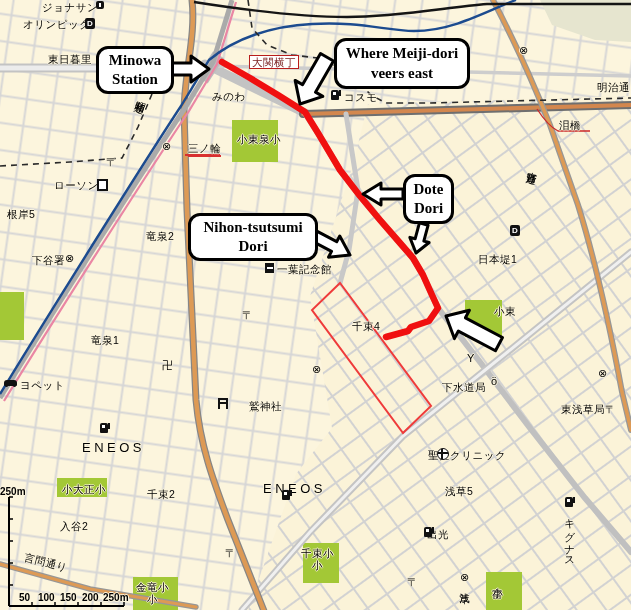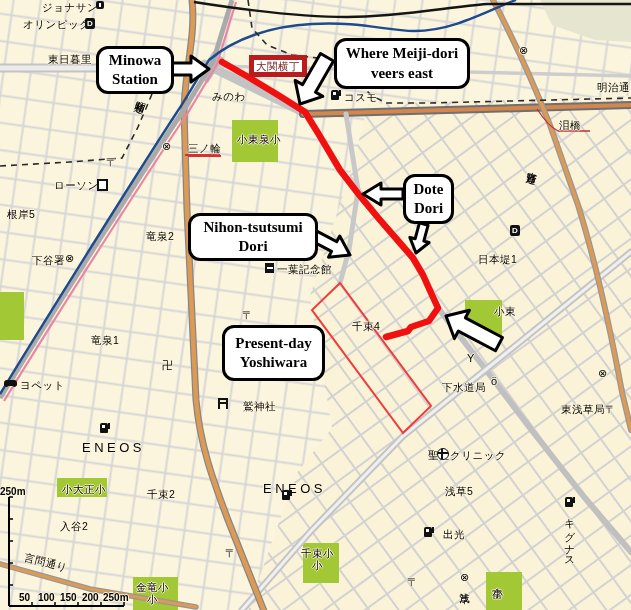--- a/index.html
+++ b/index.html
@@ -7,21 +7,21 @@
          font-family:"Liberation Sans","DejaVu Sans",sans-serif;}
   #base,#arrows{position:absolute;left:0;top:0;}
   #arrows{pointer-events:none;z-index:3;}
   #labels{position:absolute;left:0;top:0;width:631px;height:610px;z-index:2;}
   #callouts{position:absolute;left:0;top:0;width:631px;height:438px;z-index:4;pointer-events:none;}
 
   .maplabel{position:absolute;font-size:10.5px;line-height:1.15;color:#000;white-space:pre;
     letter-spacing:.5px;
     text-shadow:1px 0 0 #fcf5dd,-1px 0 0 #fcf5dd,0 1px 0 #fcf5dd,0 -1px 0 #fcf5dd;}
   .vert{writing-mode:vertical-rl;letter-spacing:1px;}
-  .lbl-redbox{border:5px solid #b91c1c;background:#fff;color:#7a2020;padding:0 2px;text-shadow:none;}
+  .lbl-redbox{border:1px solid #b91c1c;background:#fff;color:#7a2020;padding:0 2px;text-shadow:none;}
   .lbl-redline{border-bottom:2px solid #d83030;padding-bottom:1px;}
   .lbl-wide{letter-spacing:3.5px;font-size:13px;}
   .lbl-center{text-align:center;white-space:pre-line;}
   .lbl-scale{letter-spacing:0;font-size:10px;font-weight:bold;}
 
   .callout{position:absolute;background:#fff;border:3px solid #000;border-radius:12px;
     display:flex;align-items:center;justify-content:center;text-align:center;
     font-family:"Liberation Serif","DejaVu Serif",serif;font-weight:bold;font-size:15px;
     line-height:1.28;white-space:pre-line;color:#000;}
 
@@ -139,29 +139,29 @@
       <div class="maplabel" style="left: 146px; top: 230px;">竜泉2</div>
       <div class="maplabel" style="left: 32px; top: 254px;">下谷署</div>
       <div class="maplabel" style="left: 277px; top: 263px;">一葉記念館</div>
       <div class="maplabel" style="left: 478px; top: 253px;">日本堤1</div>
       <div class="maplabel" style="left: 352px; top: 320px;">千束4</div>
       <div class="maplabel" style="left: 470px; top: 305px; margin-left: 24px;">小東</div>
       <div class="maplabel" style="left: 91px; top: 334px;">竜泉1</div>
       <div class="maplabel" style="left: 20px; top: 379px;">ヨペット</div>
       <div class="maplabel" style="left: 442px; top: 381px;">下水道局</div>
       <div class="maplabel" style="left: 561px; top: 403px;">東浅草局〒</div>
-      <div class="maplabel" style="left: 218px; top: 400px; padding-left: 25px;">鷲神社</div>
+      <div class="maplabel" style="left: 224px; top: 400px; padding-left: 25px;">鷲神社</div>
       <div class="maplabel lbl-wide" style="left: 82px; top: 441px;">ENEOS</div>
       <div class="maplabel lbl-wide" style="left: 263px; top: 482px;">ENEOS</div>
       <div class="maplabel" style="left: 428px; top: 449px;">聖愛クリニック</div>
       <div class="maplabel" style="left: 62px; top: 483px;">小大正小</div>
       <div class="maplabel" style="left: 445px; top: 485px;">浅草5</div>
       <div class="maplabel" style="left: 60px; top: 520px;">入谷2</div>
       <div class="maplabel" style="left: 147px; top: 488px;">千束2</div>
-      <div class="maplabel" style="left: 443px; top: 528px;">出光</div>
+      <div class="maplabel" style="left: 427px; top: 528px;">出光</div>
       <div class="maplabel vert" style="left: 564px; top: 511px;">キグナス</div>
       <div class="maplabel" style="left: 26px; top: 551px; transform: rotate(14deg); transform-origin: left top;">言問通り</div>
       <div class="maplabel lbl-center" style="left: 301px; top: 547px;">千束小
 小</div>
       <div class="maplabel lbl-center" style="left: 136px; top: 581px;">金竜小
 小</div>
       <div class="maplabel vert" style="left: 492px; top: 579px;">小富</div>
       <div class="maplabel vert" style="left: 459px; top: 584px;">浅草</div>
       <div class="maplabel lbl-scale" style="left: 0px; top: 486px;">250m</div>
       <div class="maplabel lbl-scale" style="left: 19px; top: 592px;">50</div>
@@ -208,16 +208,14 @@
 
   <div id="callouts">
       <div class="callout" style="left: 96px; top: 46px; width: 72px; height: 42px;">Minowa
 Station</div>
       <div class="callout" style="left: 334px; top: 38px; width: 130px; height: 45px;">Where Meiji-dori
 veers east</div>
       <div class="callout" style="left: 403px; top: 174px; width: 45px; height: 44px;">Dote
 Dori</div>
       <div class="callout" style="left: 188px; top: 213px; width: 124px; height: 42px;">Nihon-tsutsumi
 Dori</div>
-      <div class="callout" style="left: 222px; top: 325px; width: 97px; height: 50px;">Present-day
-Yoshiwara</div>
     </div>
 </div>
 
 </body></html>

